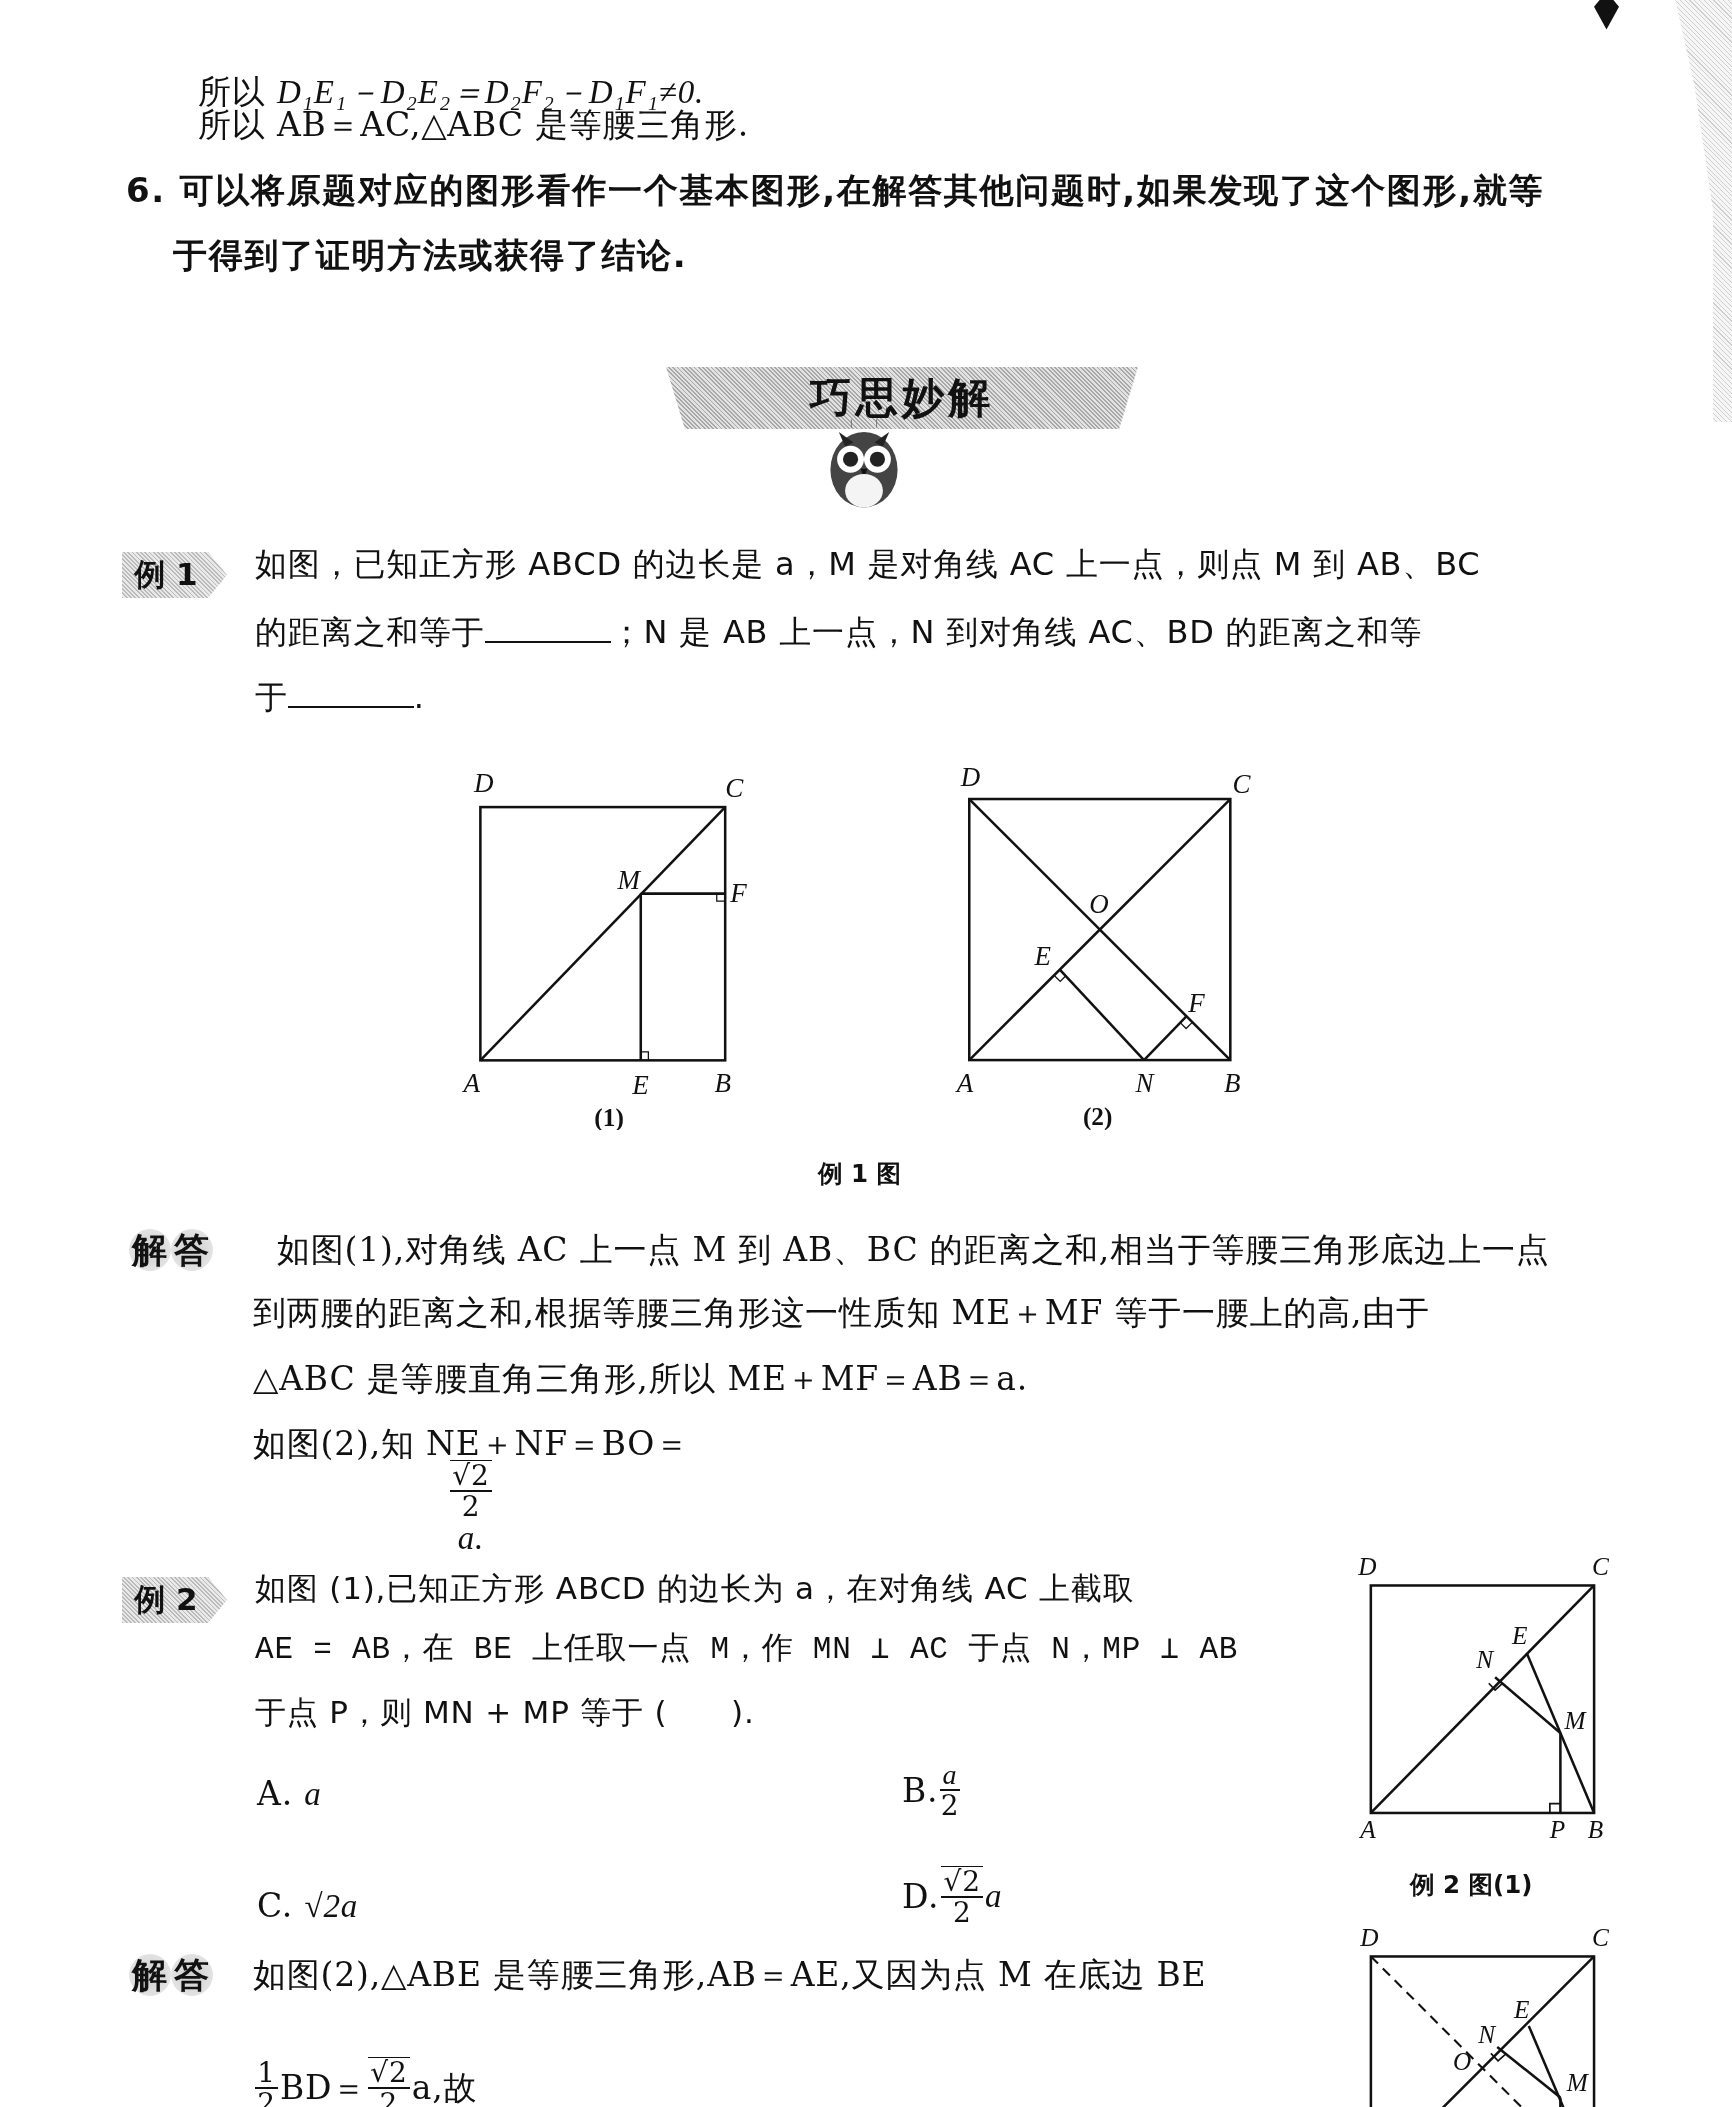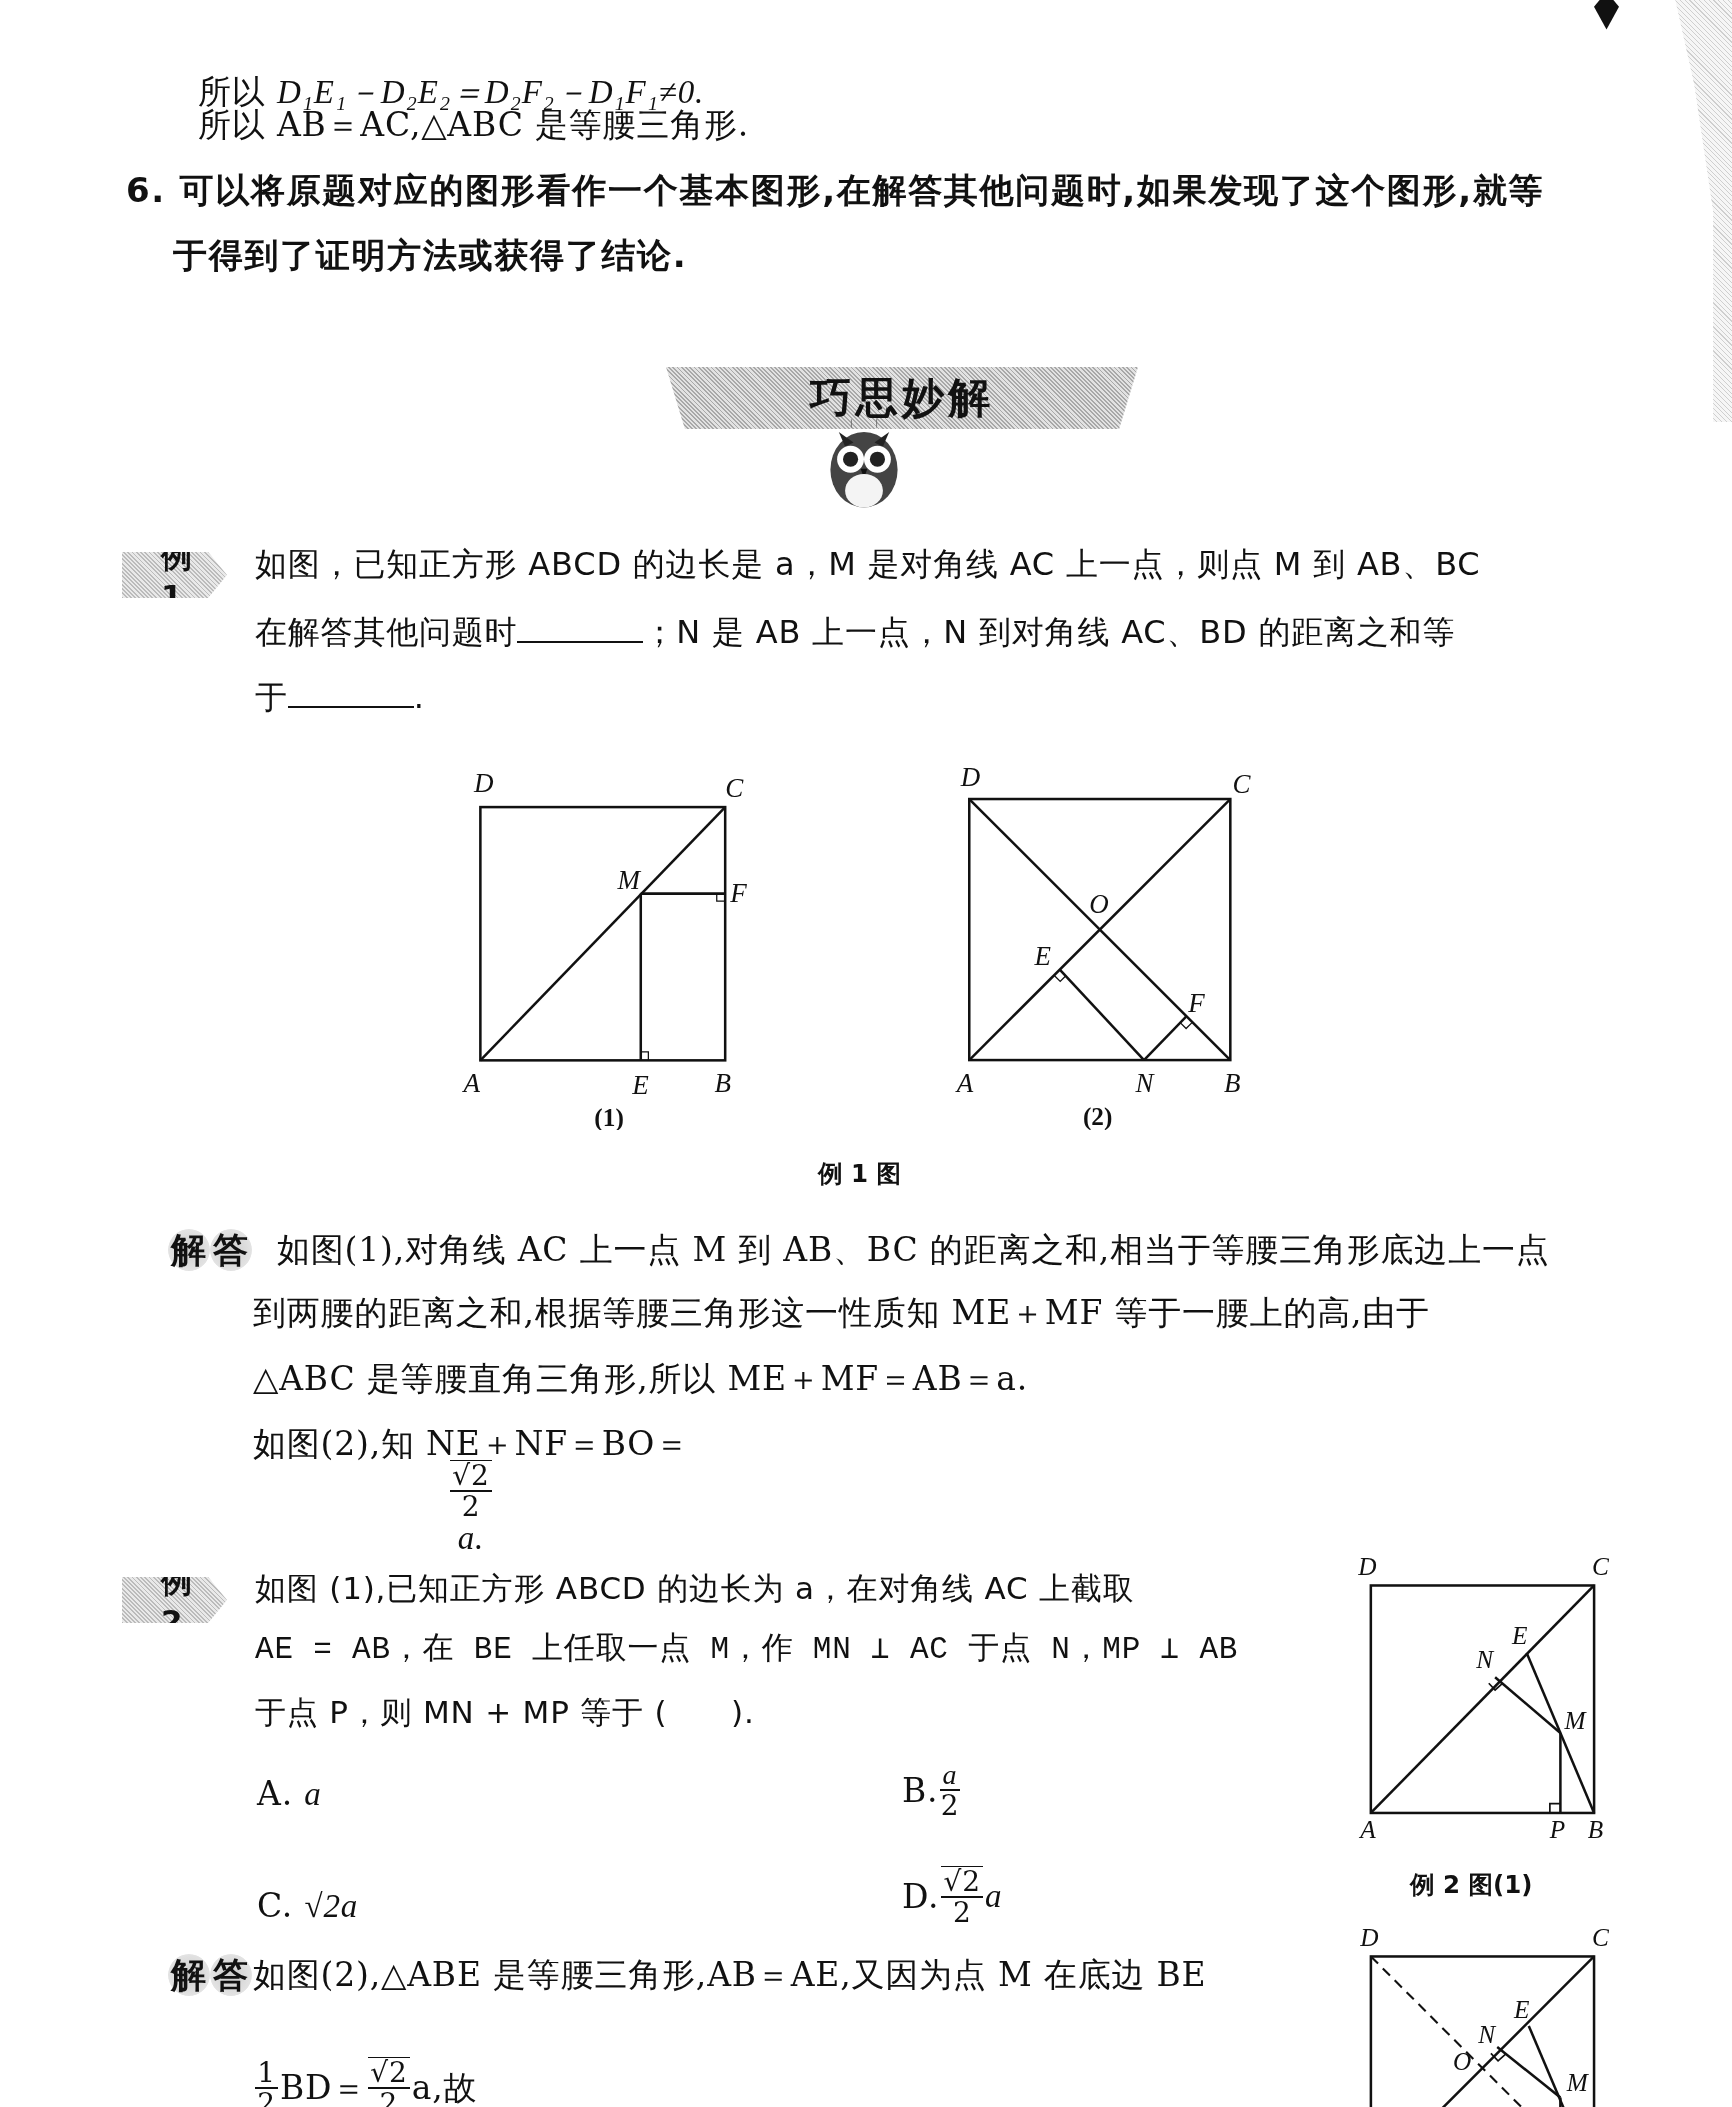--- a/index.html
+++ b/index.html
@@ -5,21 +5,21 @@
   html, body { margin:0; padding:0; background:#fff; }
   body { width:1732px; height:2416px; position:relative; overflow:hidden;
          font-family:"DejaVu Serif","Liberation Serif",serif; color:#111; }
   .abs { position:absolute; }
   .txt { font-size:33px; line-height:1; white-space:nowrap; letter-spacing:0.8px; }
   .bold { font-family:"DejaVu Sans","Liberation Sans",sans-serif; font-weight:bold; }
   .it { font-style:italic; font-family:"Liberation Serif","DejaVu Serif",serif; }
   .frac { display:inline-flex; flex-direction:column; align-items:center; vertical-align:middle; margin:0 1.7px; font-size:28px; line-height:1.05; }
   .frac .num { border-bottom:2.1px solid #111; padding:0 2.5px; }
   .sqrt { border-top:1.7px solid #111; padding-left:0.8px; }
-  .tag { display:flex; align-items:center; justify-content:center; font-family:"DejaVu Sans",sans-serif; font-weight:bold; color:#111;padding-left:39px; }
+  .tag { display:flex; align-items:center; justify-content:center; font-family:"DejaVu Sans",sans-serif; font-weight:bold; color:#111; }
   .tag-li { width:105px; height:46px;
             background:repeating-linear-gradient(45deg,#bbb 0 1.3px,#e9e9e9 1.3px 3px);
             clip-path:polygon(0 0,82% 0,100% 50%,82% 100%,0 100%);
             font-size:31px; padding-right:17px; box-sizing:border-box; }
   .tag-jd { width:101px; height:46px; font-size:35px; letter-spacing:7.6px; }
   .tag-jd span { display:inline-block; width:42px; height:42px; border-radius:50%;
                  background:radial-gradient(circle,#ccc 0,#e3e3e3 70%,transparent 72%);
                  text-align:center; line-height:42px; letter-spacing:0; }
   .blank { display:inline-block; border-bottom:2.1px solid #111; width:126px; height:25px; vertical-align:baseline; }
   svg text { font-family:"Liberation Serif","DejaVu Serif",serif; font-style:italic; fill:#111; }
@@ -66,21 +66,21 @@
   <ellipse cx="100" cy="170" rx="45" ry="40" fill="#f4f4f4"></ellipse>
 </svg>
 
 <div class="abs tag tag-li" style="left:122px;top:552px;">
   <span>例 1</span>
 </div>
 <div class="abs txt" style="left:255px;top:548px;font-family:'DejaVu Sans',sans-serif;font-size:32px;">
   <span>如图，已知正方形 ABCD 的边长是 a，M 是对角线 AC 上一点，则点 M 到 AB、BC</span>
 </div>
 <div class="abs txt" style="left:255px;top:616px;font-family:'DejaVu Sans',sans-serif;font-size:32px;">
-  <span>在解答其他问题时</span><span class="blank"></span><span>；N 是 AB 上一点，N 到对角线 AC、BD 的距离之和等</span>
+  <span>的距离之和等于</span><span class="blank"></span><span>；N 是 AB 上一点，N 到对角线 AC、BD 的距离之和等</span>
 </div>
 <div class="abs txt" style="left:255px;top:681px;font-family:'DejaVu Sans',sans-serif;font-size:32px;">
   <span>于</span><span class="blank"></span><span>.</span>
 </div>
 
 <svg class="abs" style="left:455px;top:767px;" width="304" height="363" viewBox="0 0 720 860">
   <g stroke="#111" stroke-width="6" fill="none">
     <rect x="60" y="95" width="580" height="600"></rect>
     <line x1="60" y1="695" x2="640" y2="95"></line>
     <line x1="440" y1="300" x2="440" y2="695"></line>

